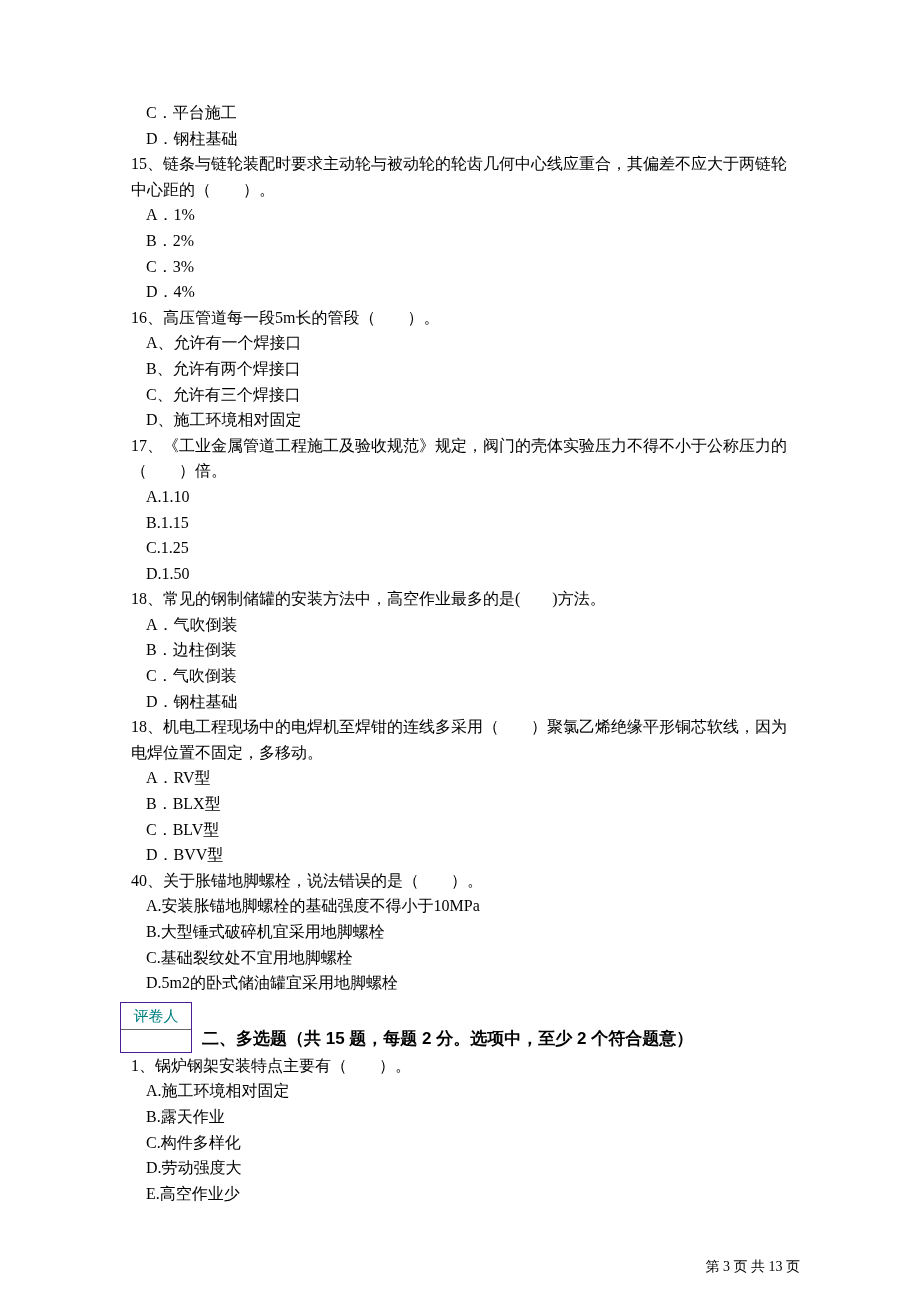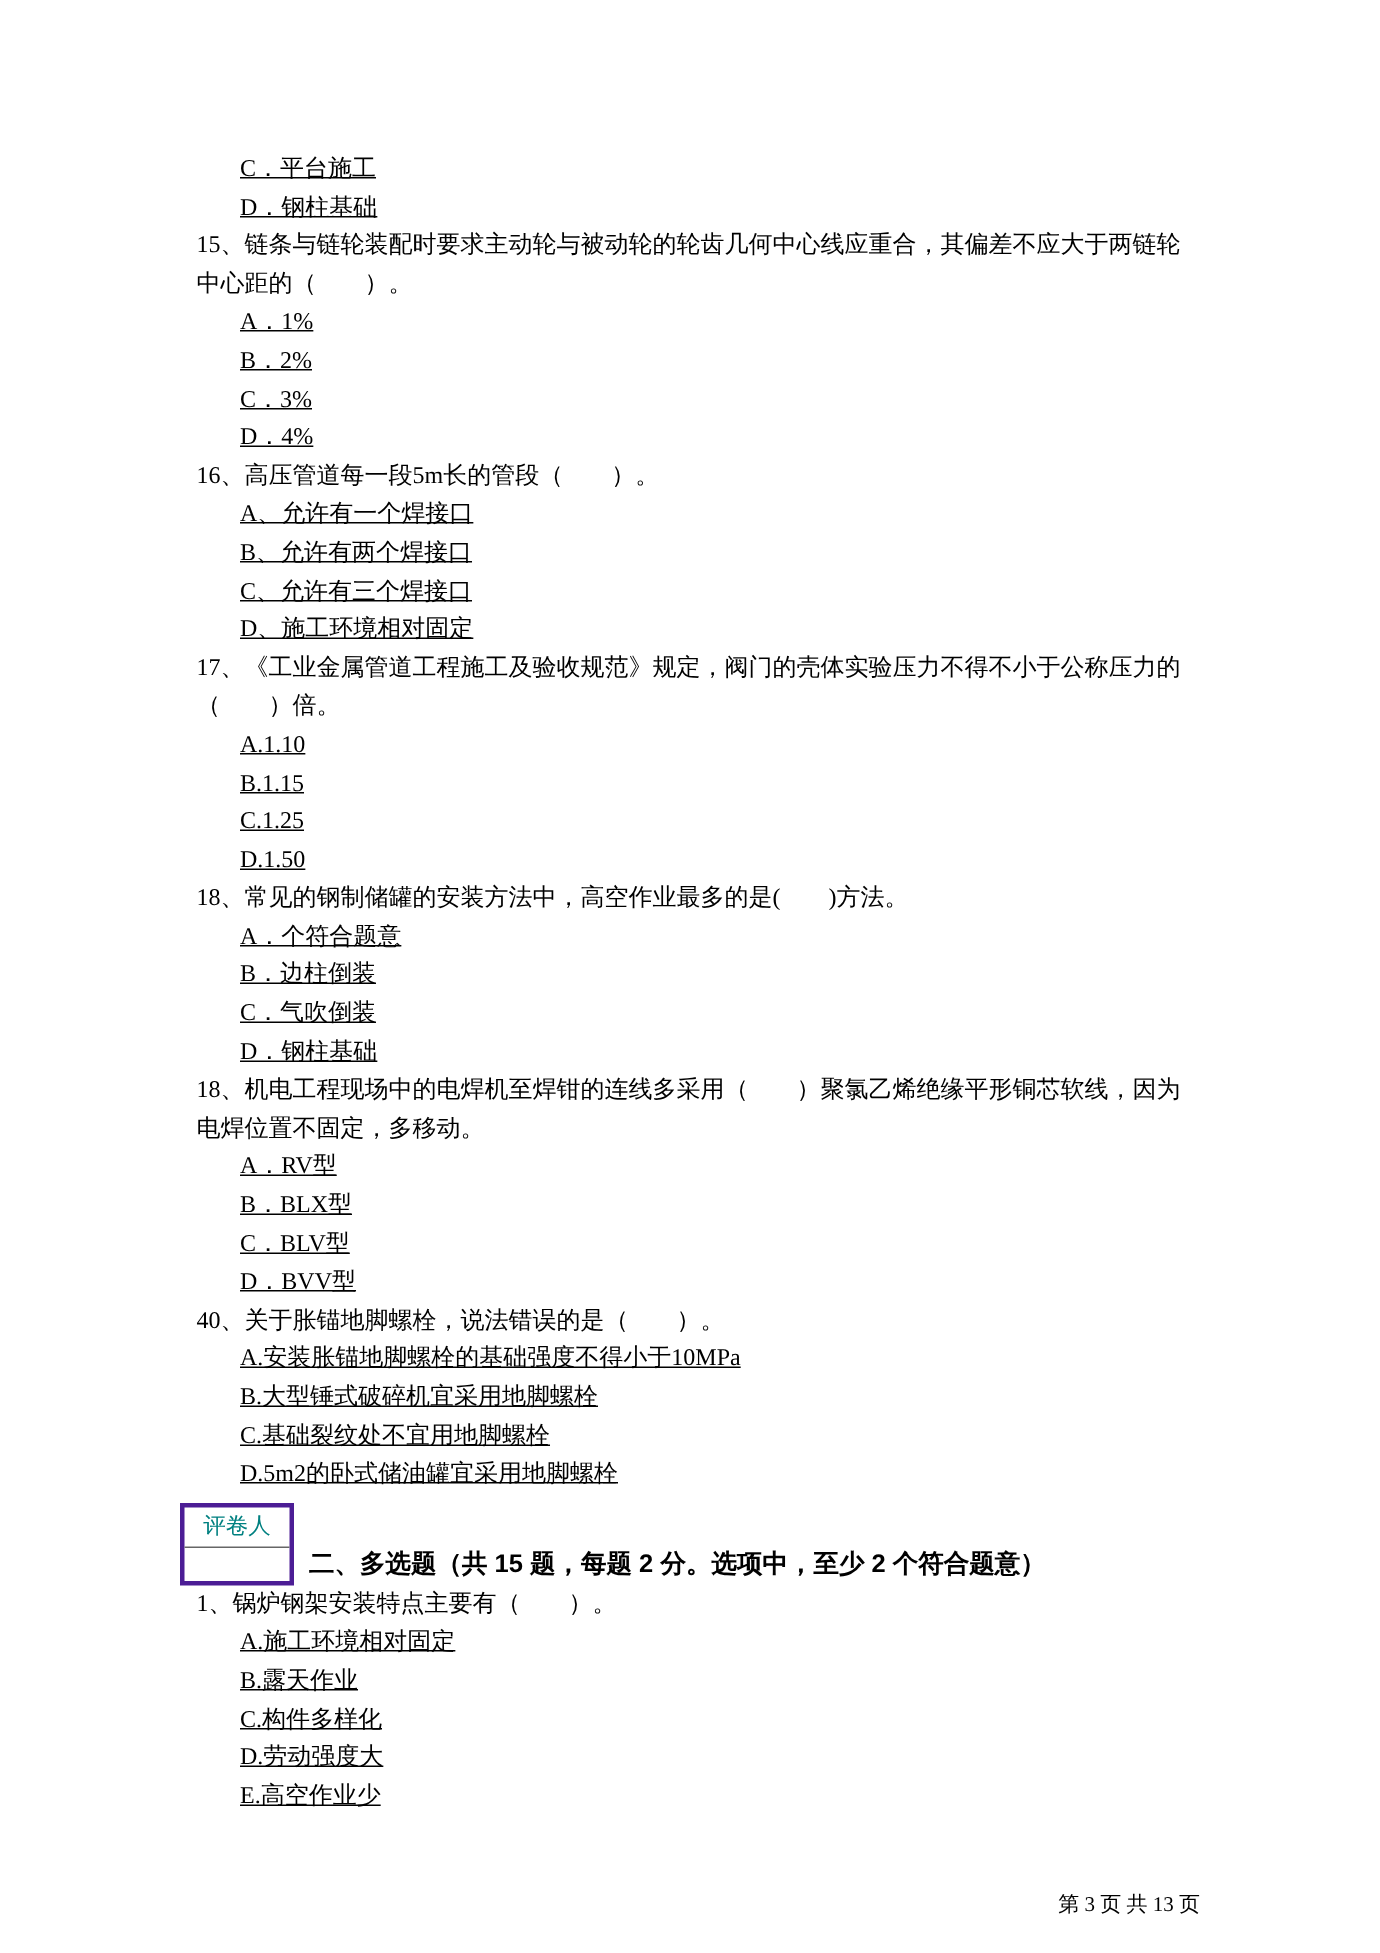--- a/index.html
+++ b/index.html
@@ -6,36 +6,35 @@
     body {
       font-family: "SimSun", "宋体", serif;
       font-size: 16px;
       line-height: 1.6;
       color: #000;
       background: #fff;
       width: 920px;
       padding: 100px 120px 40px 120px;
     }
     .option {
-      margin-left: 40px;
+      margin-left: 26px;
       line-height: 1.6;
-      text-decoration: underline;
     }
     .question {
       line-height: 1.6;
       margin-left: 11px;
     }
     .grader-box-wrap {
       display: flex;
       align-items: flex-end;
       margin-top: 6px;
     }
     .grader-box {
       display: inline-block;
-      border: 3px solid #4c1d95;
+      border: 1px solid #4c1d95;
     }
     .grader-box .cell {
       border-bottom: 1px solid #666;
       color: #008080;
       font-family: "KaiTi", "楷体", serif;
       font-size: 15px;
       padding: 1px 8px;
       text-align: center;
     }
     .grader-box .empty {
@@ -73,21 +72,21 @@
 <div class="option">C、允许有三个焊接口</div>
 <div class="option">D、施工环境相对固定</div>
 
 <div class="question">17、《工业金属管道工程施工及验收规范》规定，阀门的壳体实验压力不得不小于公称压力的（　　）倍。</div>
 <div class="option">A.1.10</div>
 <div class="option">B.1.15</div>
 <div class="option">C.1.25</div>
 <div class="option">D.1.50</div>
 
 <div class="question">18、常见的钢制储罐的安装方法中，高空作业最多的是(　　)方法。</div>
-<div class="option">A．个符合题意</div>
+<div class="option">A．气吹倒装</div>
 <div class="option">B．边柱倒装</div>
 <div class="option">C．气吹倒装</div>
 <div class="option">D．钢柱基础</div>
 
 <div class="question">18、机电工程现场中的电焊机至焊钳的连线多采用（　　）聚氯乙烯绝缘平形铜芯软线，因为电焊位置不固定，多移动。</div>
 <div class="option">A．RV型</div>
 <div class="option">B．BLX型</div>
 <div class="option">C．BLV型</div>
 <div class="option">D．BVV型</div>
 

